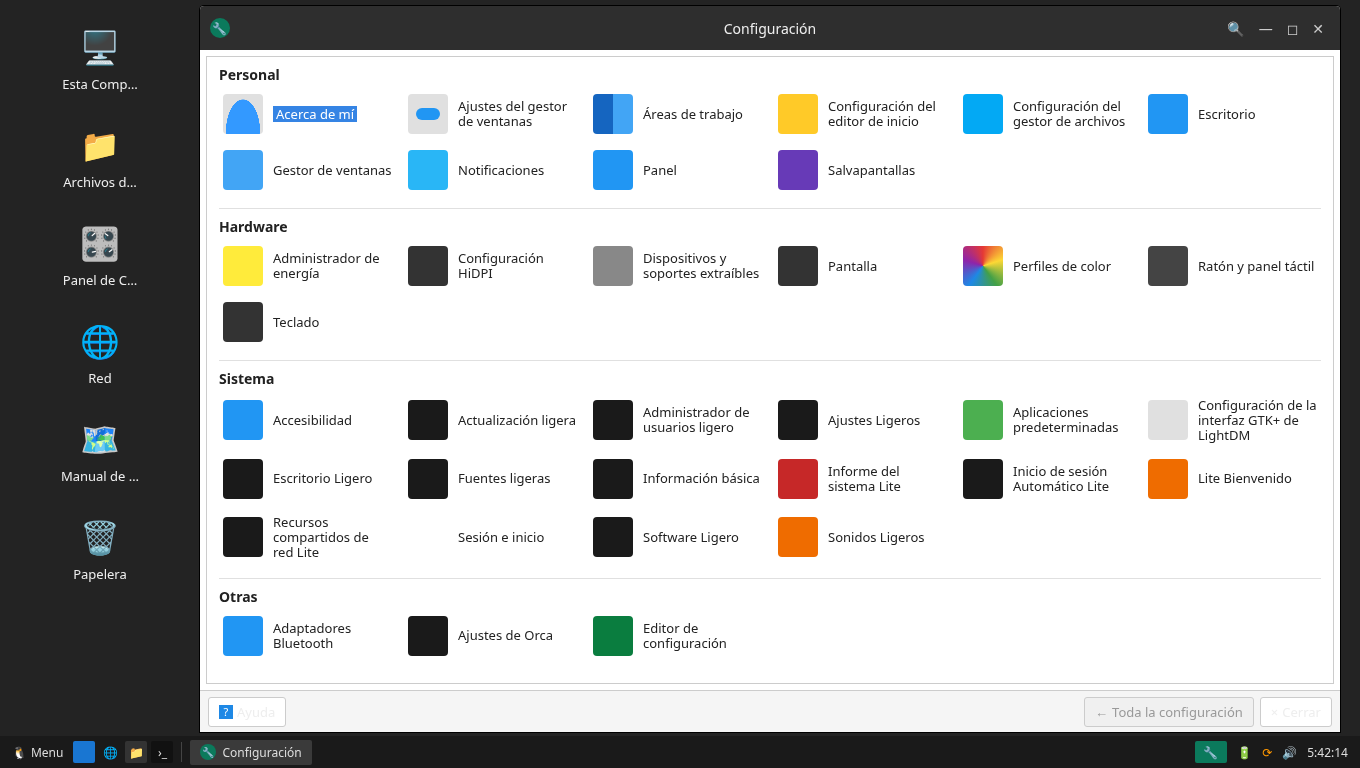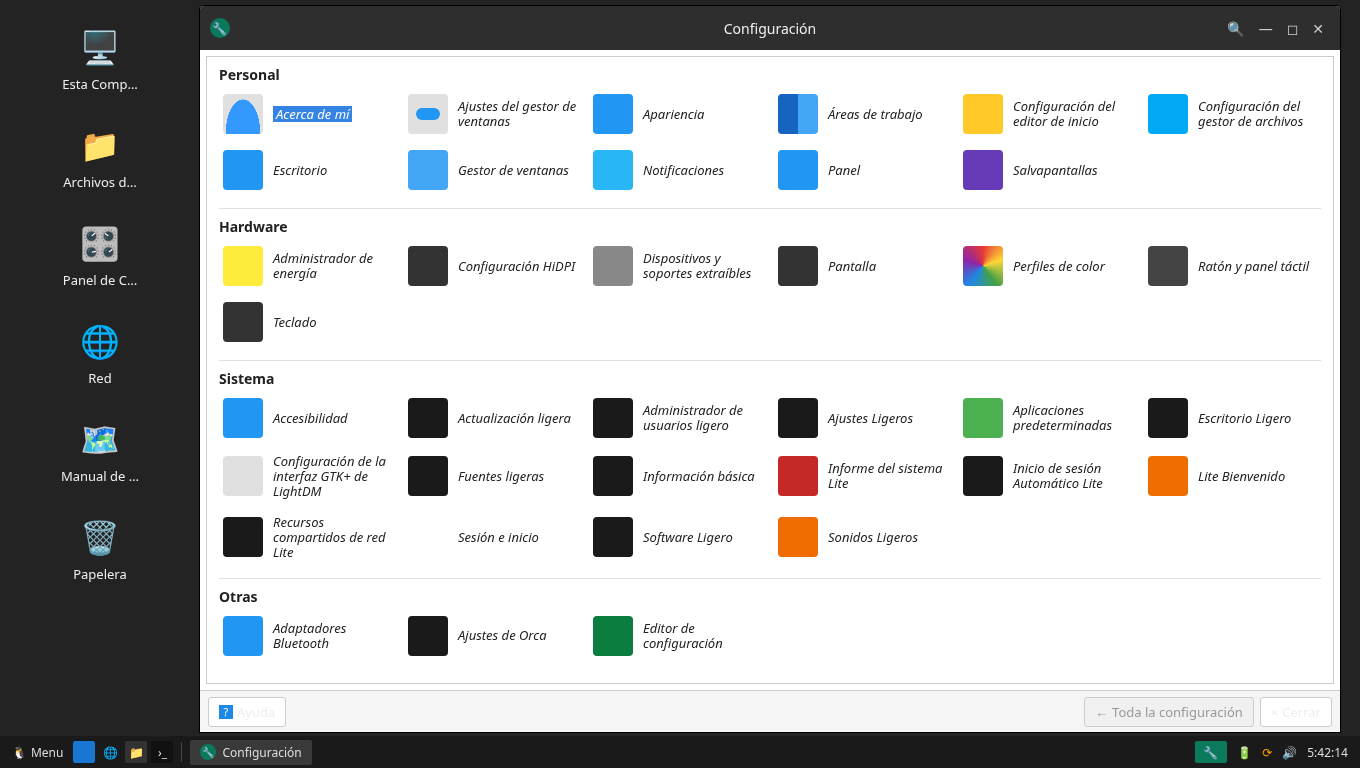--- a/index.html
+++ b/index.html
@@ -15,21 +15,21 @@
 .win{ position:absolute; top:6px; left:200px; width:1140px; height:726px; background:#fff; border-radius:4px 4px 0 0; box-shadow:0 0 0 1px #000;}
 .titlebar{ height:44px; background:#2e2e2e; display:flex; align-items:center; color:#eee; font-size:14px; border-radius:4px 4px 0 0; position:relative; }
 .titlebar .appicon{ width:20px;height:20px;margin-left:10px;background:#0b7a5c;border-radius:50%;display:flex;align-items:center;justify-content:center;color:#fff;font-size:12px;}
 .titlebar .title{ position:absolute; left:50%; transform:translateX(-50%); }
 .titlebar .controls{ margin-left:auto; display:flex; gap:14px; padding-right:16px; align-items:center;}
 .titlebar .controls span{ color:#ccc; font-size:14px; cursor:pointer;}
 .content{ position:absolute; top:44px; bottom:42px; left:0; right:0; overflow:auto; background:#fff; border:1px solid #ccc; margin:6px;}
 .section{ padding:8px 12px 12px 12px;}
 .section h3{ font-size:14px; font-weight:700; color:#222; margin-bottom:4px;}
 .grid{ display:grid; grid-template-columns:repeat(6,1fr); gap:4px 8px;}
-.item{ display:flex; align-items:center; gap:10px; padding:6px 4px; color:#222; font-size:13px; line-height:1.15; cursor:default;font-style:italic;}
+.item{ display:flex; align-items:center; gap:10px; padding:6px 4px; color:#222; font-size:13px; line-height:1.15; cursor:default;}
 .item.selected .label{ background:#3584e4; color:#fff; padding:1px 3px;}
 .item .icon{ width:40px; height:40px; flex:none; display:flex; align-items:center; justify-content:center; font-size:22px; border-radius:4px;}
 .item .label{ max-width:120px;}
 hr.sep{ border:none; border-top:1px solid #e0e0e0; margin:0 12px;}
 
 
 .footer{ position:absolute; bottom:0; left:0; right:0; height:42px; background:#f5f5f5; border-top:1px solid #ccc; display:flex; align-items:center; padding:0 8px; gap:6px;}
 .footer .btn{ padding:5px 10px; font-size:13px; border:1px solid #ccc; background:#fff; border-radius:3px; display:flex; align-items:center; gap:4px; cursor:pointer;}
 .footer .btn.disabled{ color:#999; background:#f0f0f0; cursor:default;}
 .footer .spacer{ flex:1;}
@@ -125,24 +125,20 @@
         <div class="grid">
           <div class="item selected">
             <div class="icon ic-user"></div>
             <div class="label">Acerca de mí</div>
           </div>
           <div class="item">
             <div class="icon ic-toggle"></div>
             <div class="label">Ajustes del gestor de ventanas</div>
           </div>
           <div class="item">
-            <div class="icon ic-window"></div>
-            <div class="label">Apariencia</div>
-          </div>
-          <div class="item">
             <div class="icon ic-areas"></div>
             <div class="label">Áreas de trabajo</div>
           </div>
           <div class="item">
             <div class="icon ic-edit"></div>
             <div class="label">Configuración del editor de inicio</div>
           </div>
           <div class="item">
             <div class="icon ic-files"></div>
             <div class="label">Configuración del gestor de archivos</div>
@@ -221,26 +217,26 @@
           </div>
           <div class="item">
             <div class="icon ic-lite"></div>
             <div class="label">Ajustes Ligeros</div>
           </div>
           <div class="item">
             <div class="icon ic-star"></div>
             <div class="label">Aplicaciones predeterminadas</div>
           </div>
           <div class="item">
+            <div class="icon ic-gtk"></div>
+            <div class="label">Configuración de la interfaz GTK+ de LightDM</div>
+          </div>
+          <div class="item">
             <div class="icon ic-lite"></div>
             <div class="label">Escritorio Ligero</div>
-          </div>
-          <div class="item">
-            <div class="icon ic-gtk"></div>
-            <div class="label">Configuración de la interfaz GTK+ de LightDM</div>
           </div>
           <div class="item">
             <div class="icon ic-dark"></div>
             <div class="label">Fuentes ligeras</div>
           </div>
           <div class="item">
             <div class="icon ic-lite"></div>
             <div class="label">Información básica</div>
           </div>
           <div class="item">

